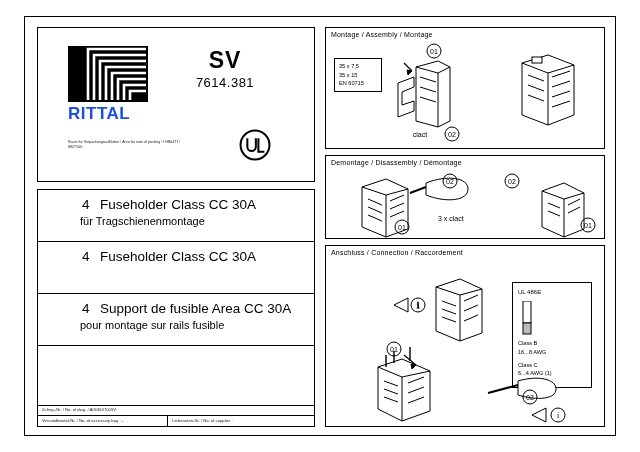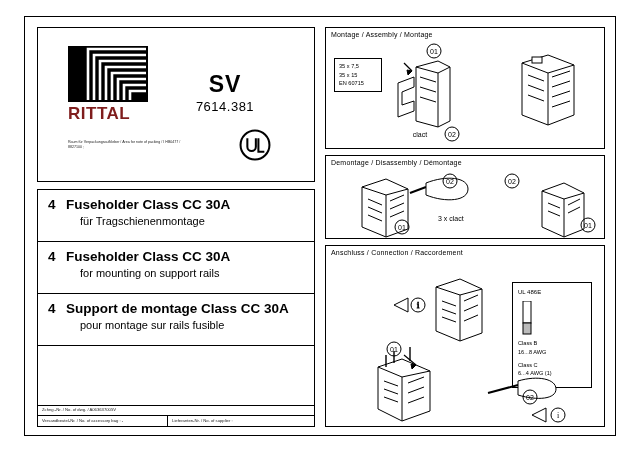--- a/index.html
+++ b/index.html
@@ -57,21 +57,21 @@
   .logo-mark {
     width: 80px;
     height: 56px;
   }
   .logo-word {
     margin-top: 2px;
     font-family: "Liberation Sans", sans-serif;
     font-weight: bold;
     font-size: 17px;
     letter-spacing: 0.5px;
-    color: #7f1d1d;
+    color: #1d4ed8;
   }
   .fineprint {
     position: absolute;
     left: 30px;
     top: 112px;
     width: 120px;
     font-size: 3.6px;
     line-height: 1.5;
     color: #222;
   }
@@ -80,21 +80,20 @@
     right: 14px;
     top: 20px;
     text-align: center;
     width: 150px;
   }
   .title-main {
     font-size: 23px;
     font-weight: bold;
     letter-spacing: 1px;
     line-height: 1.05;
-    margin-top: 24px;
   }
   .title-sub {
     font-size: 13px;
     margin-top: 3px;
     letter-spacing: 0.5px;
   }
   .ul-mark {
     position: absolute;
     right: 42px;
     top: 100px;
@@ -115,22 +114,23 @@
     position: relative;
     height: 52px;
     border-bottom: 1px solid #000;
     box-sizing: border-box;
     padding: 7px 6px 0 10px;
   }
   .prod-row.last { border-bottom: 1px solid #000; }
   .prod-row.blank { height: 80px; border-bottom: none; }
   .prod-line1 {
     font-size: 13.5px;
-    font-weight: bold;
+    font-weight: normal;
     white-space: nowrap;
+    margin-left: 34px;
   }
   .prod-qty {
     display: inline-block;
     width: 18px;
   }
   .prod-line2 {
     font-size: 11px;
     margin-top: 3px;
     margin-left: 32px;
   }
@@ -246,26 +246,25 @@
           <div class="prod-line1">
             <span class="prod-qty">4</span><span>Fuseholder Class CC 30A</span>
           </div>
           <div class="prod-line2">für Tragschienenmontage</div>
         </div>
 
         <div class="prod-row">
           <div class="prod-line1">
             <span class="prod-qty">4</span><span>Fuseholder Class CC 30A</span>
           </div>
-          <div class="prod-line2">for mounting on support rails</div>
         </div>
 
         <div class="prod-row last">
           <div class="prod-line1">
-            <span class="prod-qty">4</span><span>Support de montage Class CC 30A</span>
+            <span class="prod-qty">4</span><span>Support de fusible Area CC 30A</span>
           </div>
           <div class="prod-line2">pour montage sur rails fusible</div>
         </div>
 
         <div class="prod-row blank"></div>
 
         <div class="footer-box">
           <div class="footer-line">
             <div class="footer-cell fc-a">Zchng.-Nr. / No. of dwg. / A063637005V</div>
           </div>

